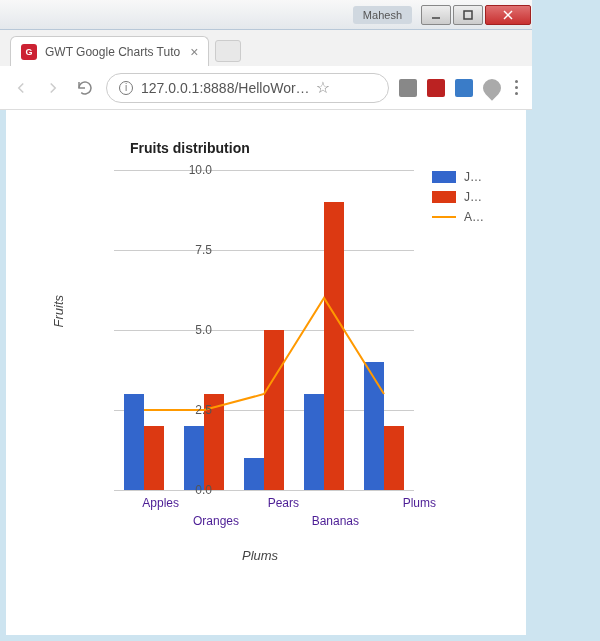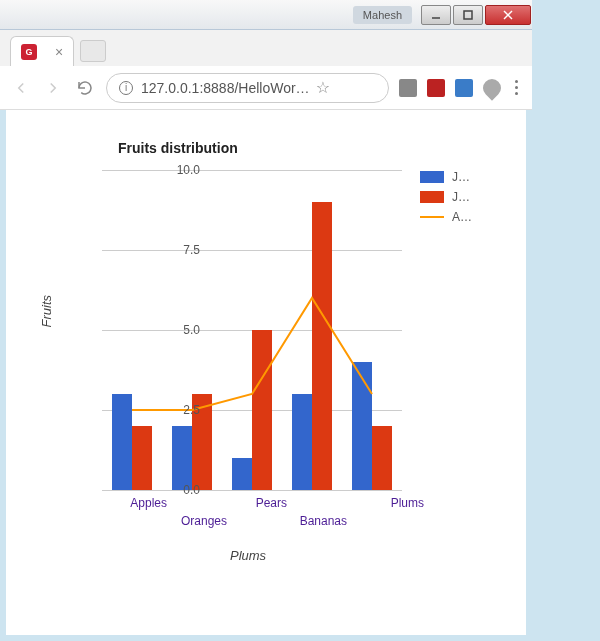--- a/index.html
+++ b/index.html
@@ -29,21 +29,21 @@
   .url-text { white-space: nowrap; overflow: hidden; text-overflow: ellipsis; }
   .star { color: #888; margin-left: 6px; font-size: 16px; }
   .ext-icon { width: 18px; height: 18px; border-radius: 2px; }
   .ext1 { background: #888; }
   .ext2 { background: #b22; }
   .ext3 { background: #3a7cc8; }
   .ext4 { background: #aaa; border-radius: 50% 50% 50% 0; transform: rotate(-45deg); }
   .menu-dots { display: flex; flex-direction: column; gap: 3px; padding: 0 4px; }
   .menu-dots span { width: 3px; height: 3px; background: #777; border-radius: 50%; }
   
-  .content { flex: 1; background: #fff; margin: 0 6px 6px 6px; padding: 30px 24px; position: relative; }
+  .content { flex: 1; background: #fff; margin: 0 6px 6px 6px; padding: 30px 36px; position: relative; }
   
   .chart-wrap { position: relative; width: 480px; height: 440px; }
   .chart-title { font-size: 14px; font-weight: bold; color: #222; position: absolute; left: 88px; top: 0; }
   .plot { position: absolute; left: 72px; top: 30px; width: 300px; height: 320px; }
   .grid-line { position: absolute; left: 0; width: 100%; border-top: 1px solid #ccc; }
   .y-tick { position: absolute; right: 310px; font-size: 12px; color: #555; transform: translateY(-50%); }
   .y-title { position: absolute; left: 16px; top: 180px; transform: rotate(-90deg); transform-origin: left center; font-style: italic; font-size: 13px; color: #444; }
   .x-title { position: absolute; left: 200px; top: 408px; font-style: italic; font-size: 13px; color: #444; }
   .bar { position: absolute; bottom: 0; width: 20px; }
   .x-label { position: absolute; top: 356px; font-size: 12px; color: #4c1d95; width: 70px; text-align: right; }
@@ -78,20 +78,21 @@
         <svg viewBox="0 0 10 10">
           <line x1="1" y1="1" x2="9" y2="9" stroke="#fff" stroke-width="1.5"></line>
           <line x1="9" y1="1" x2="1" y2="9" stroke="#fff" stroke-width="1.5"></line>
         </svg>
       </span>
   </div>
 
   <div class="tabbar">
     <div class="tab">
       <span class="favicon">G</span>
+      <span class="tab-title">GWT Google Charts Tuto</span>
       <span class="tab-close">×</span>
     </div>
     <div class="newtab"></div>
   </div>
 
   <div class="addrbar">
     <span class="nav-btn disabled">
         <svg viewBox="0 0 24 24">
           <polyline points="15 18 9 12 15 6"></polyline>
         </svg>

